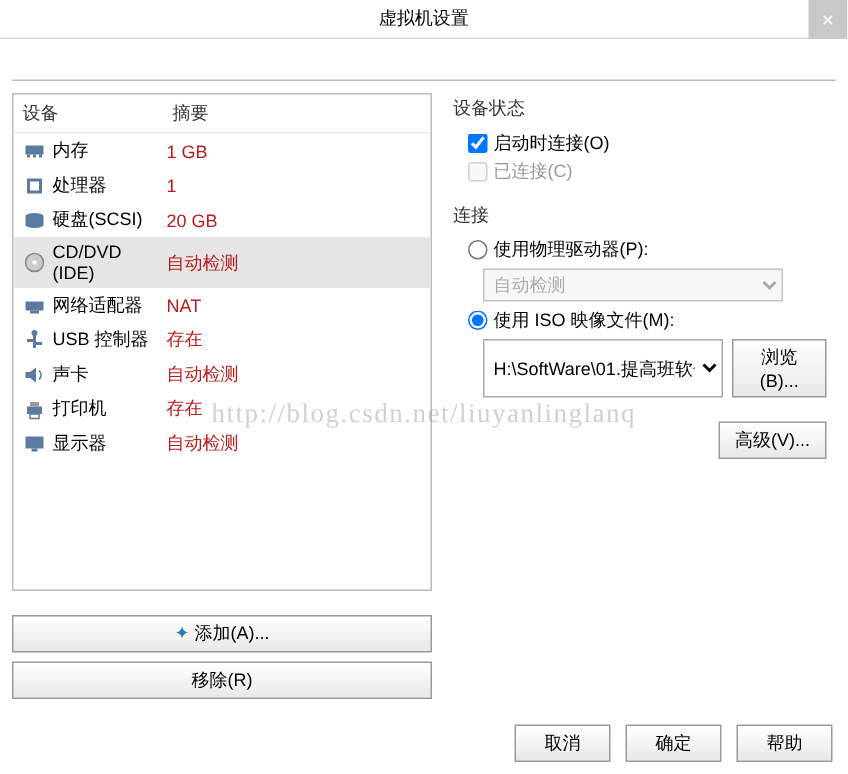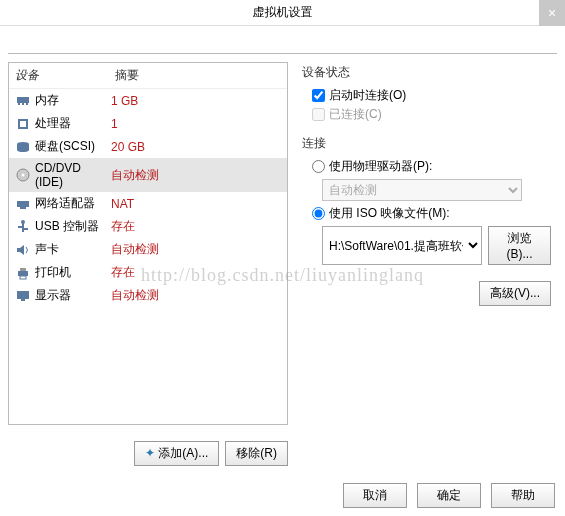--- a/index.html
+++ b/index.html
@@ -6,27 +6,27 @@
 body { background: #fff; width: 565px; height: 516px; position: relative; }
 .titlebar { height: 26px; background: #fff; border-bottom: 1px solid #ddd; display: flex; align-items: center; justify-content: center; position: relative; }
 .titlebar .close { position: absolute; right: 0; top: 0; width: 26px; height: 26px; background: #c8c8c8; color: #fff; display: flex; align-items: center; justify-content: center; font-size: 14px; }
 .tabs { height: 22px; display: flex; border-bottom: 1px solid #bbb; margin: 6px 8px 0 8px; }
 .tab { padding: 3px 1px; border: 1px solid #bbb; border-bottom: none; background: #fff; margin-right: -1px; cursor: pointer; margin-top: 48px; }
 .tab.inactive { background: #f0f0f0; }
 .content { display: flex; padding: 8px; gap: 8px; height: 420px; }
 .left { width: 280px; display: flex; flex-direction: column; }
 .devlist { flex: 1; border: 1px solid #bbb; background: #fff; overflow: hidden; }
 .devhead { display: flex; padding: 4px 6px; font-weight: normal; color: #333; border-bottom: 1px solid #eee; }
-.devhead .c1 { width: 100px; font-style: italic; }
+.devhead .c1 { width: 100px; }
 .devrow { display: flex; padding: 3px 6px; align-items: center; cursor: pointer; justify-content: flex-end; }
 .devrow.sel { background: #e5e5e5; }
 .devrow .icon { width: 16px; height: 14px; margin-right: 4px; display: inline-flex; align-items: center; justify-content: center; }
 .devrow .c1 { width: 96px; display: flex; align-items: center; }
 .devrow .c2 { flex: 1; color: #b91c1c; }
-.leftbtns { display: flex; justify-content: flex-end; gap: 6px; margin-top: 16px; }
+.leftbtns { display: flex; gap: 6px; margin-top: 16px; flex-direction: column; }
 button, .btn { padding: 3px 10px; border: 1px solid #999; background: linear-gradient(#fff,#e8e8e8); cursor: pointer; font-size: 12px; }
 .right { flex: 1; padding: 2px 6px; }
 .group-title { color: #333; margin-bottom: 6px; }
 .checkrow { display: flex; align-items: center; margin: 2px 0 2px 10px; gap: 4px; }
 .checkrow input[type=checkbox] { width: 13px; height: 13px; }
 .checkrow.disabled { color: #999; }
 .radiorow { display: flex; align-items: center; margin: 4px 0 4px 10px; gap: 4px; }
 select { width: 200px; padding: 2px; border: 1px solid #aaa; background: #f5f5f5; }
 select:disabled { color: #888; }
 .isoRow { display: flex; gap: 6px; margin-left: 20px; margin-top: 4px; }

